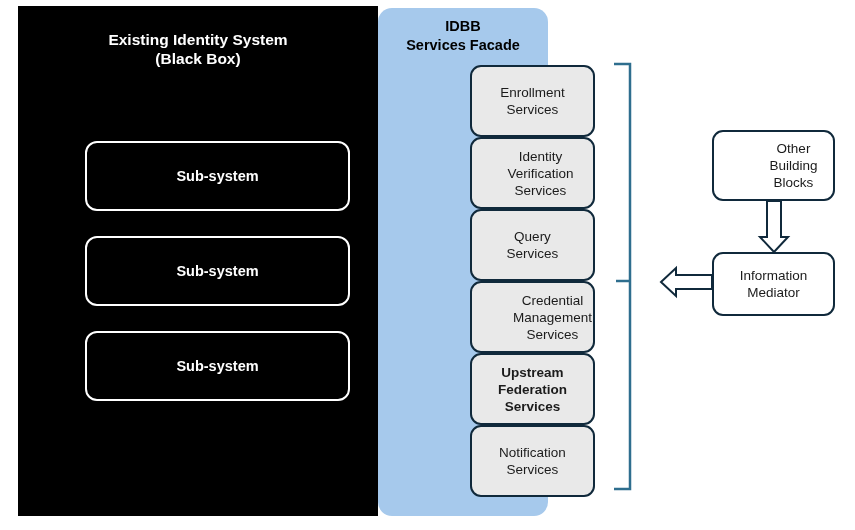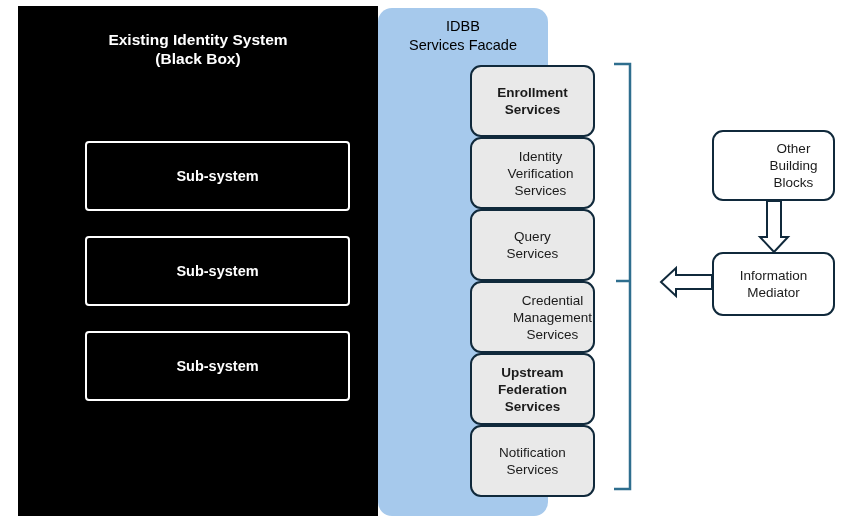--- a/index.html
+++ b/index.html
@@ -43,21 +43,21 @@
     font-weight: bold;
     line-height: 19px;
     white-space: pre-line;
   }
   .subsystem {
     position: absolute;
     left: 67px;
     width: 265px;
     height: 70px;
     border: 2px solid #ffffff;
-    border-radius: 4px;
+    border-radius: 12px;
     box-sizing: border-box;
     color: #ffffff;
     font-size: 14.5px;
     font-weight: bold;
     display: flex;
     align-items: center;
     justify-content: center;
     background: transparent;
   }
   .ss0 { top: 135px; }
@@ -76,21 +76,21 @@
     box-sizing: border-box;
   }
   .facade-title {
     position: absolute;
     left: 378px;
     top: 17px;
     width: 170px;
     text-align: center;
     color: #000000;
     font-size: 14.5px;
-    font-weight: normal;
+    font-weight: bold;
     line-height: 19px;
     white-space: pre-line;
   }
 
   
   .service {
     position: absolute;
     left: 470px;
     width: 125px;
     height: 72px;
@@ -100,21 +100,21 @@
     box-sizing: border-box;
     display: flex;
     align-items: center;
     justify-content: center;
     text-align: center;
     color: #1b1b1b;
     font-size: 13.5px;
     line-height: 17px;
     white-space: pre-line;
   }
-  .sv0 { top: 65px; font-weight: bold; }
+  .sv0 { top: 65px; }
   .sv1 { top: 137px; padding-left: 16px; }
   .sv2 { top: 209px; }
   .sv3 { top: 281px; padding-left: 40px; }
   .sv4 { top: 353px; font-weight: bold; }
   .sv5 { top: 425px; }
 
   
   .rbox {
     position: absolute;
     left: 712px;

